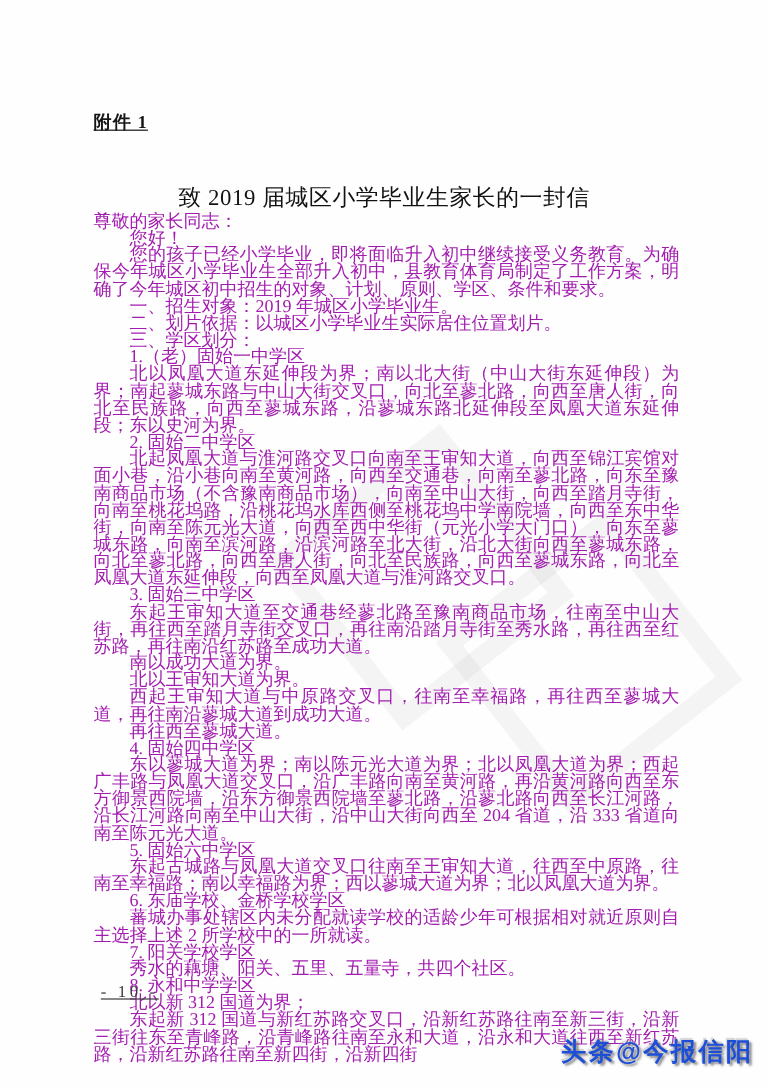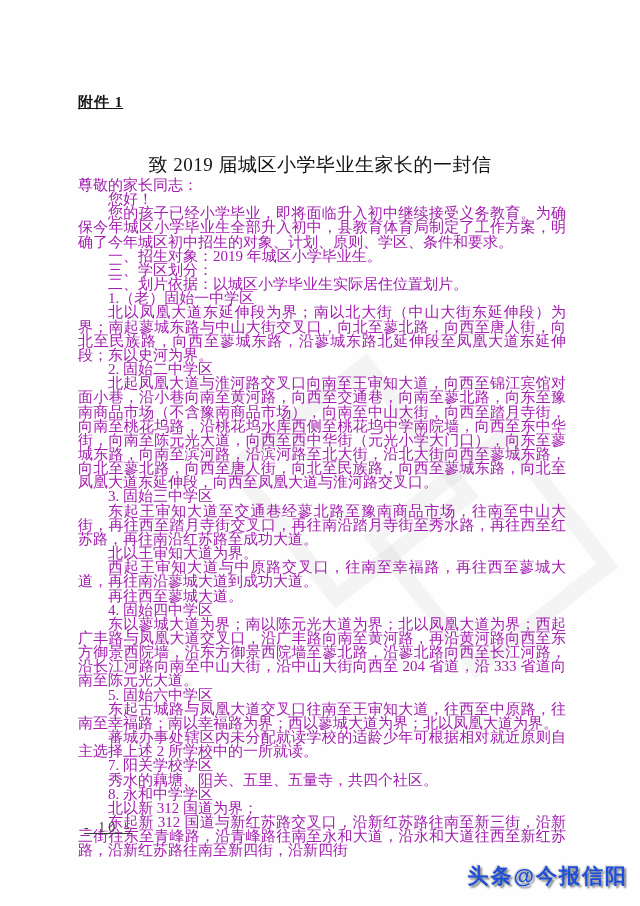--- a/index.html
+++ b/index.html
@@ -104,35 +104,37 @@
 
   <div class="attachment-label">附件 1</div>
 
   <h1 class="doc-title">致 2019 届城区小学毕业生家长的一封信</h1>
 
   <div class="doc-body">
       <p class="para">尊敬的家长同志：</p>
       <p class="para indent">您好！</p>
       <p class="para indent">您的孩子已经小学毕业，即将面临升入初中继续接受义务教育。为确保今年城区小学毕业生全部升入初中，县教育体育局制定了工作方案，明确了今年城区初中招生的对象、计划、原则、学区、条件和要求。</p>
       <p class="para indent">一、招生对象：2019 年城区小学毕业生。</p>
+      <p class="para indent">二、划片依据：以城区小学毕业生实际居住位置划片。</p>
       <p class="para indent">三、学区划分：</p>
-      <p class="para indent">二、划片依据：以城区小学毕业生实际居住位置划片。</p>
       <p class="para indent">1.（老）固始一中学区</p>
       <p class="para indent">北以凤凰大道东延伸段为界；南以北大街（中山大街东延伸段）为界；南起蓼城东路与中山大街交叉口，向北至蓼北路，向西至唐人街，向北至民族路，向西至蓼城东路，沿蓼城东路北延伸段至凤凰大道东延伸段；东以史河为界。</p>
       <p class="para indent">2. 固始二中学区</p>
       <p class="para indent">北起凤凰大道与淮河路交叉口向南至王审知大道，向西至锦江宾馆对面小巷，沿小巷向南至黄河路，向西至交通巷，向南至蓼北路，向东至豫南商品市场（不含豫南商品市场），向南至中山大街，向西至踏月寺街，向南至桃花坞路，沿桃花坞水库西侧至桃花坞中学南院墙，向西至东中华街，向南至陈元光大道，向西至西中华街（元光小学大门口），向东至蓼城东路，向南至滨河路，沿滨河路至北大街，沿北大街向西至蓼城东路，向北至蓼北路，向西至唐人街，向北至民族路，向西至蓼城东路，向北至凤凰大道东延伸段，向西至凤凰大道与淮河路交叉口。</p>
       <p class="para indent">3. 固始三中学区</p>
       <p class="para indent">东起王审知大道至交通巷经蓼北路至豫南商品市场，往南至中山大街，再往西至踏月寺街交叉口，再往南沿踏月寺街至秀水路，再往西至红苏路，再往南沿红苏路至成功大道。</p>
+      <p class="para indent">南以成功大道为界。</p>
       <p class="para indent">北以王审知大道为界。</p>
       <p class="para indent">西起王审知大道与中原路交叉口，往南至幸福路，再往西至蓼城大道，再往南沿蓼城大道到成功大道。</p>
       <p class="para indent">再往西至蓼城大道。</p>
       <p class="para indent">4. 固始四中学区</p>
       <p class="para indent">东以蓼城大道为界；南以陈元光大道为界；北以凤凰大道为界；西起广丰路与凤凰大道交叉口，沿广丰路向南至黄河路，再沿黄河路向西至东方御景西院墙，沿东方御景西院墙至蓼北路，沿蓼北路向西至长江河路，沿长江河路向南至中山大街，沿中山大街向西至 204 省道，沿 333 省道向南至陈元光大道。</p>
       <p class="para indent">5. 固始六中学区</p>
       <p class="para indent">东起古城路与凤凰大道交叉口往南至王审知大道，往西至中原路，往南至幸福路；南以幸福路为界；西以蓼城大道为界；北以凤凰大道为界。</p>
+      <p class="para indent">6. 东庙学校、金桥学校学区</p>
       <p class="para indent">蕃城办事处辖区内未分配就读学校的适龄少年可根据相对就近原则自主选择上述 2 所学校中的一所就读。</p>
       <p class="para indent">7. 阳关学校学区</p>
       <p class="para indent">秀水的藕塘、阳关、五里、五量寺，共四个社区。</p>
       <p class="para indent">8. 永和中学学区</p>
       <p class="para indent">北以新 312 国道为界；</p>
       <p class="para indent">东起新 312 国道与新红苏路交叉口，沿新红苏路往南至新三街，沿新三街往东至青峰路，沿青峰路往南至永和大道，沿永和大道往西至新红苏路，沿新红苏路往南至新四街，沿新四街</p>
     </div>
 
   <div class="page-number">- 10 -</div>
 

